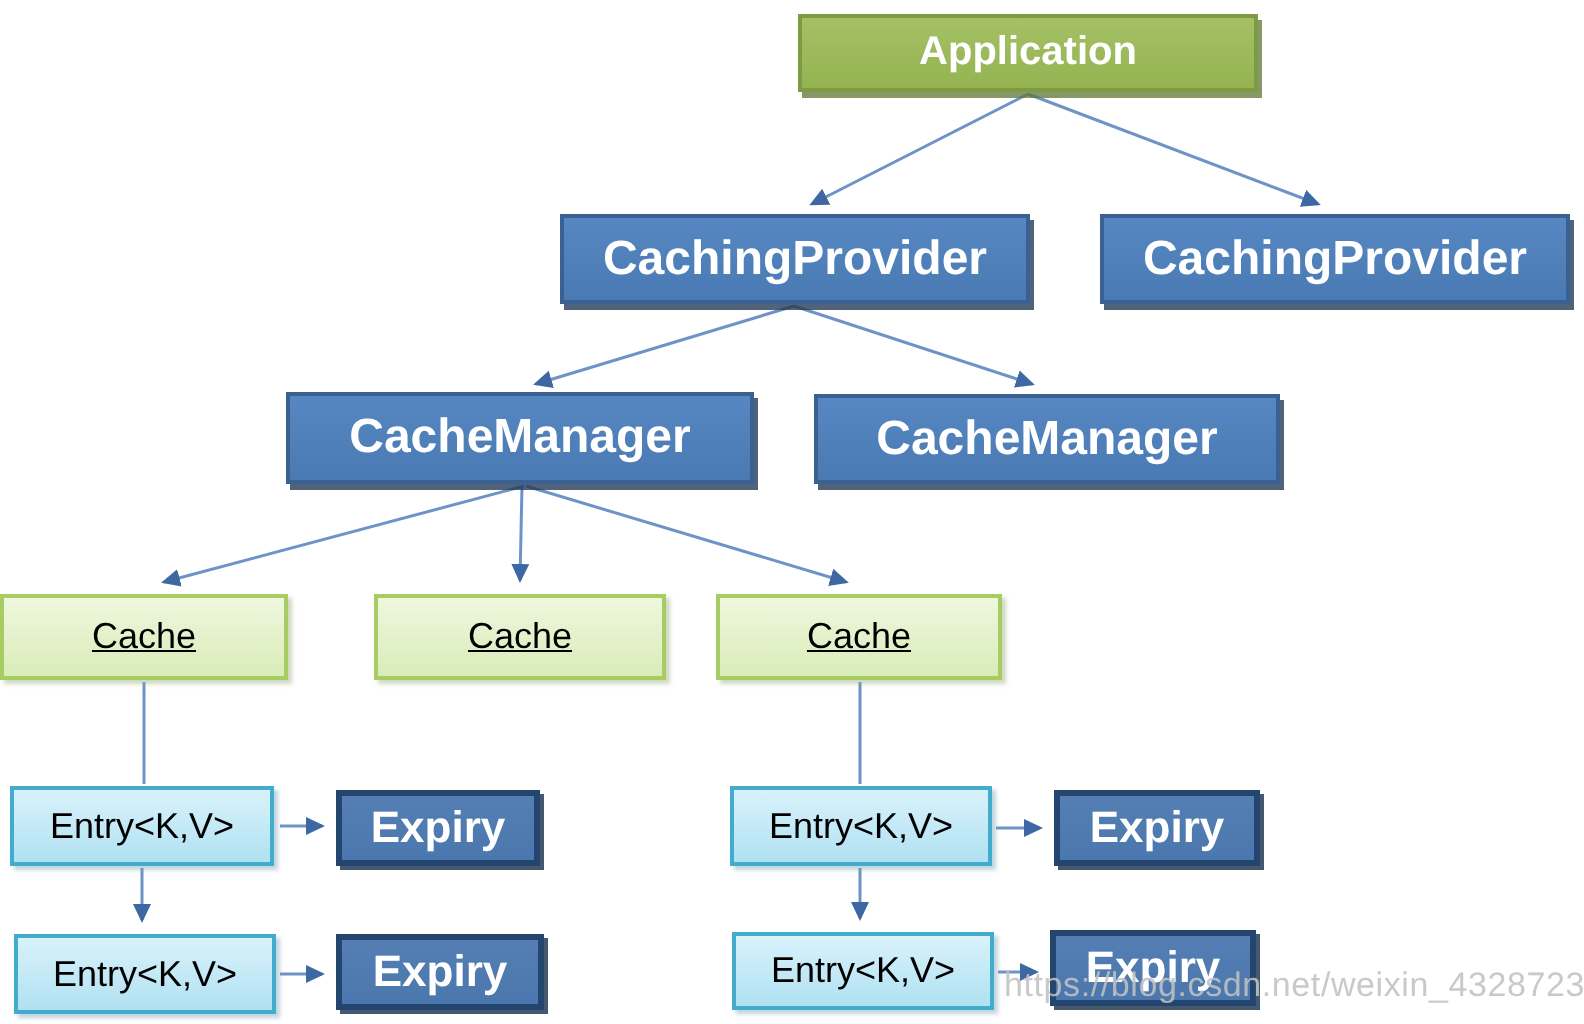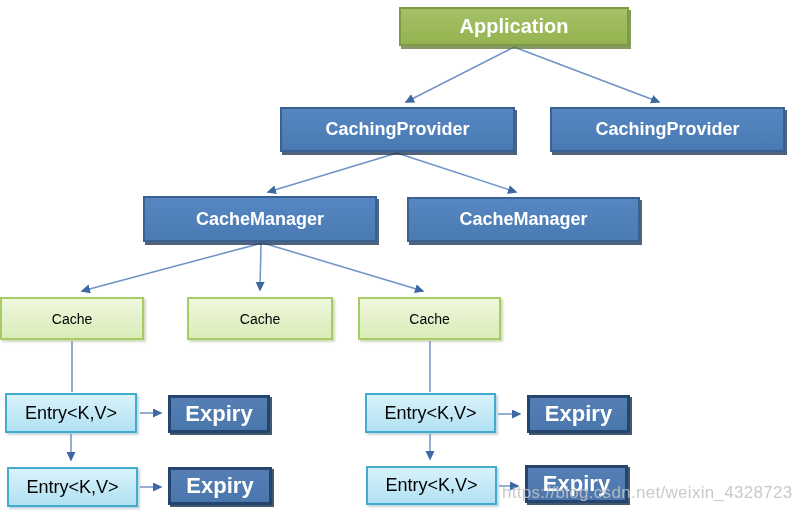--- a/index.html
+++ b/index.html
@@ -26,28 +26,29 @@
     color: #ffffff;
     font-weight: bold;
     font-size: 20px;
   }
   .node-blue {
     background: linear-gradient(#5687c2, #4a7ab3);
     border: 2px solid #3a6191;
     box-shadow: 2px 3px 0 rgba(36,60,90,0.8);
     color: #ffffff;
     font-weight: bold;
-    font-size: 18px;
+    font-size: 24px;
   }
   .node-cache {
     background: linear-gradient(#eff7de, #d9ecb8);
     border: 2px solid #a7cc63;
     box-shadow: 2px 2px 2px rgba(160,180,130,0.5);
     color: #000000;
-    font-size: 14px;
+    font-size: 18px;
+    text-decoration: underline;
   }
   .node-entry {
     background: linear-gradient(#d9f2fb, #b0e1f2);
     border: 2px solid #43abcb;
     box-shadow: 2px 2px 2px rgba(120,160,185,0.45);
     color: #000000;
     font-size: 18px;
   }
   .node-expiry {
     background: linear-gradient(#557fb4, #4a77ad);

